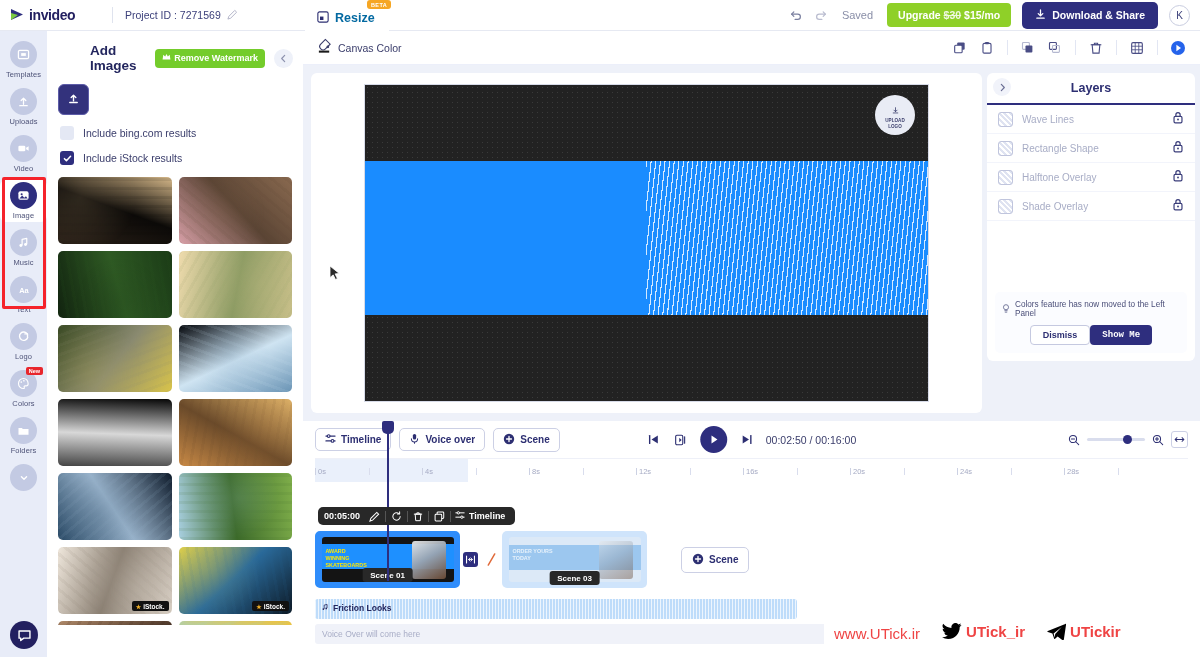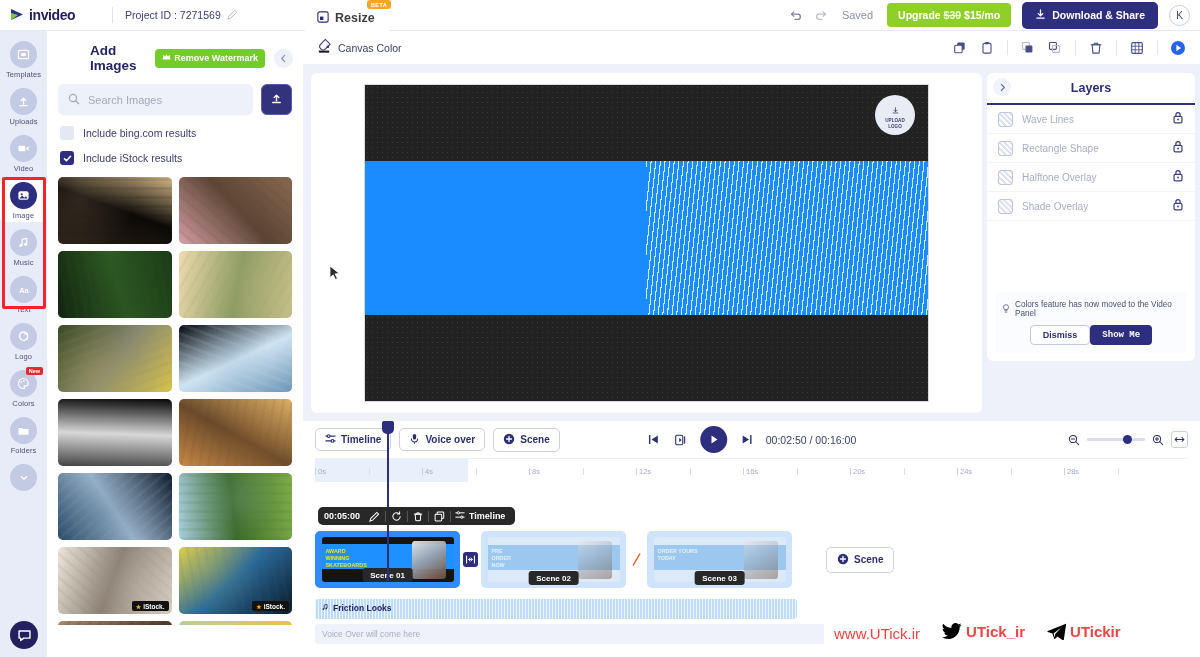--- a/index.html
+++ b/index.html
@@ -23,21 +23,21 @@
   .logo-text { font-size: 14px; font-weight: bold; color: #232060; letter-spacing: -0.4px; }
   .hdr-div { width: 1px; height: 16px; background: #dfe3ee; margin: 0 12px; }
   .proj-id { font-size: 10.5px; color: #3b3f7a; }
   .pencil-ic { margin-left: 6px; opacity: .55; }
 
   .resize-tab {
     position: absolute; left: 305px; top: 4px; height: 27px;
     background: #fff; border-radius: 7px 7px 0 0;
     display: flex; align-items: center; gap: 6px; padding: 0 14px 0 12px;
   }
-  .resize-tab span.lbl { font-size: 12.5px; font-weight: bold; color: #404040; }
+  .resize-tab span.lbl { font-size: 12.5px; font-weight: bold; color: #0369a1; }
   .beta-badge {
     position: absolute; left: 62px; top: -4px;
     background: #f6a623; color: #fff; font-size: 5.5px; font-weight: bold;
     padding: 1.5px 4px; border-radius: 3px; letter-spacing: .4px;
   }
 
   .hdr-right { margin-left: auto; display: flex; align-items: center; gap: 11px; padding-right: 10px; }
   .icon-btn { cursor: pointer; display: flex; align-items: center; justify-content: center; }
   .saved-txt { font-size: 11px; color: #8a8fa8; margin: 0 3px; }
   .btn-upgrade {
@@ -521,29 +521,20 @@
       <div class="collapse-btn">
         <span>
           <svg width="9" height="9" viewBox="0 0 10 10">
               <path d="M6.3 1.5L3 5l3.3 3.5" fill="none" stroke="#8b90ad" stroke-width="1.3" stroke-linecap="round" stroke-linejoin="round"></path>
             </svg>
         </span>
       </div>
     </div>
 
     <div class="search-row">
-      <div class="search-box">
-        <span>
-          <svg width="12" height="12" viewBox="0 0 13 13">
-              <circle cx="5.4" cy="5.4" r="3.9" fill="none" stroke="#a4a9c0" stroke-width="1.3"></circle>
-              <path d="M8.4 8.4L11.6 11.6" stroke="#a4a9c0" stroke-width="1.3" stroke-linecap="round"></path>
-            </svg>
-        </span>
-        <input type="text" placeholder="Search Images" style="">
-      </div>
       <div class="upload-btn">
         <span>
           <svg width="13" height="13" viewBox="0 0 14 14">
               <path d="M7 9.6V3.4M4.5 5.9L7 3.4 9.5 5.9" fill="none" stroke="#fff" stroke-width="1.5" stroke-linecap="round" stroke-linejoin="round"></path>
               <path d="M3 11.4h8" stroke="#fff" stroke-width="1.6" stroke-linecap="round"></path>
             </svg>
         </span>
       </div>
     </div>
 
@@ -744,21 +735,21 @@
       </div>
 
     <div class="notice">
       <div class="notice-txt">
         <span>
           <svg width="10" height="11" viewBox="0 0 11 12">
               <circle cx="5.5" cy="4.6" r="2.8" fill="none" stroke="#6b6f95" stroke-width="1"></circle>
               <path d="M4.2 8.4h2.6M4.6 10h1.8" stroke="#6b6f95" stroke-width="1" stroke-linecap="round"></path>
             </svg>
         </span>
-        <span>Colors feature has now moved to the Video Panel</span>
+        <span>Colors feature has now moved to the Left Panel</span>
       </div>
       <div class="notice-btns">
         <button class="btn-dismiss">Dismiss</button>
         <button class="btn-showme">Show Me</button>
       </div>
     </div>
   </div>
 
   <div class="tl-panel">
     <div class="tl-controls">
@@ -915,27 +906,20 @@
             <div style="position: absolute; right: 8px; top: 4px; width: 34px; height: 38px; border-radius: 3px; opacity: 0.95; background: linear-gradient(150deg, rgb(232, 232, 232) 0%, rgb(154, 164, 176) 45%, rgb(107, 74, 52) 100%);"></div>
           </div>
           <span class="scene-lbl">Scene 01</span>
         </div>
         <div class="trans-btn">
           <svg width="9" height="9" viewBox="0 0 10 10">
             <path d="M0.6 1.2v7.6M9.4 1.2v7.6" stroke="#fff" stroke-width="1.2" stroke-linecap="round"></path>
             <path d="M3 5h4M4.4 3.4L3 5l1.4 1.6M5.6 3.4L7 5 5.6 6.6" fill="none" stroke="#fff" stroke-width="1" stroke-linecap="round" stroke-linejoin="round"></path>
           </svg>
         </div>
-        <div class="scene-clip">
-          <div class="scene-inner" style="background: linear-gradient(rgb(220, 233, 247) 0px, rgb(220, 233, 247) 18%, rgb(156, 199, 239) 18%, rgb(156, 199, 239) 74%, rgb(220, 233, 247) 74%, rgb(220, 233, 247) 100%);">
-            <div style="position: absolute; left: 4px; top: 11px; font-size: 5.4px; font-weight: bold; line-height: 1.25; color: rgb(255, 255, 255); opacity: 0.75;">PRE<br>ORDER<br>NOW</div>
-            <div style="position: absolute; right: 8px; top: 4px; width: 34px; height: 38px; border-radius: 3px; opacity: 0.45; background: linear-gradient(150deg, rgb(232, 232, 232) 0%, rgb(154, 164, 176) 45%, rgb(107, 74, 52) 100%);"></div>
-          </div>
-          <span class="scene-lbl">Scene 02</span>
-        </div>
         <div class="trans-slash">
           <svg width="13" height="15" viewBox="0 0 14 16">
             <path d="M10.5 2L3.5 14" stroke="#e06a3a" stroke-width="1.6" stroke-linecap="round"></path>
           </svg>
         </div>
         <div class="scene-clip">
           <div class="scene-inner" style="background: linear-gradient(rgb(220, 233, 247) 0px, rgb(220, 233, 247) 18%, rgb(156, 199, 239) 18%, rgb(156, 199, 239) 74%, rgb(220, 233, 247) 74%, rgb(220, 233, 247) 100%);">
             <div style="position: absolute; left: 4px; top: 11px; font-size: 5.4px; font-weight: bold; line-height: 1.25; color: rgb(255, 255, 255); opacity: 0.75;">ORDER YOURS<br>TODAY</div>
             <div style="position: absolute; right: 8px; top: 4px; width: 34px; height: 38px; border-radius: 3px; opacity: 0.45; background: linear-gradient(150deg, rgb(232, 232, 232) 0%, rgb(154, 164, 176) 45%, rgb(107, 74, 52) 100%);"></div>
           </div>

